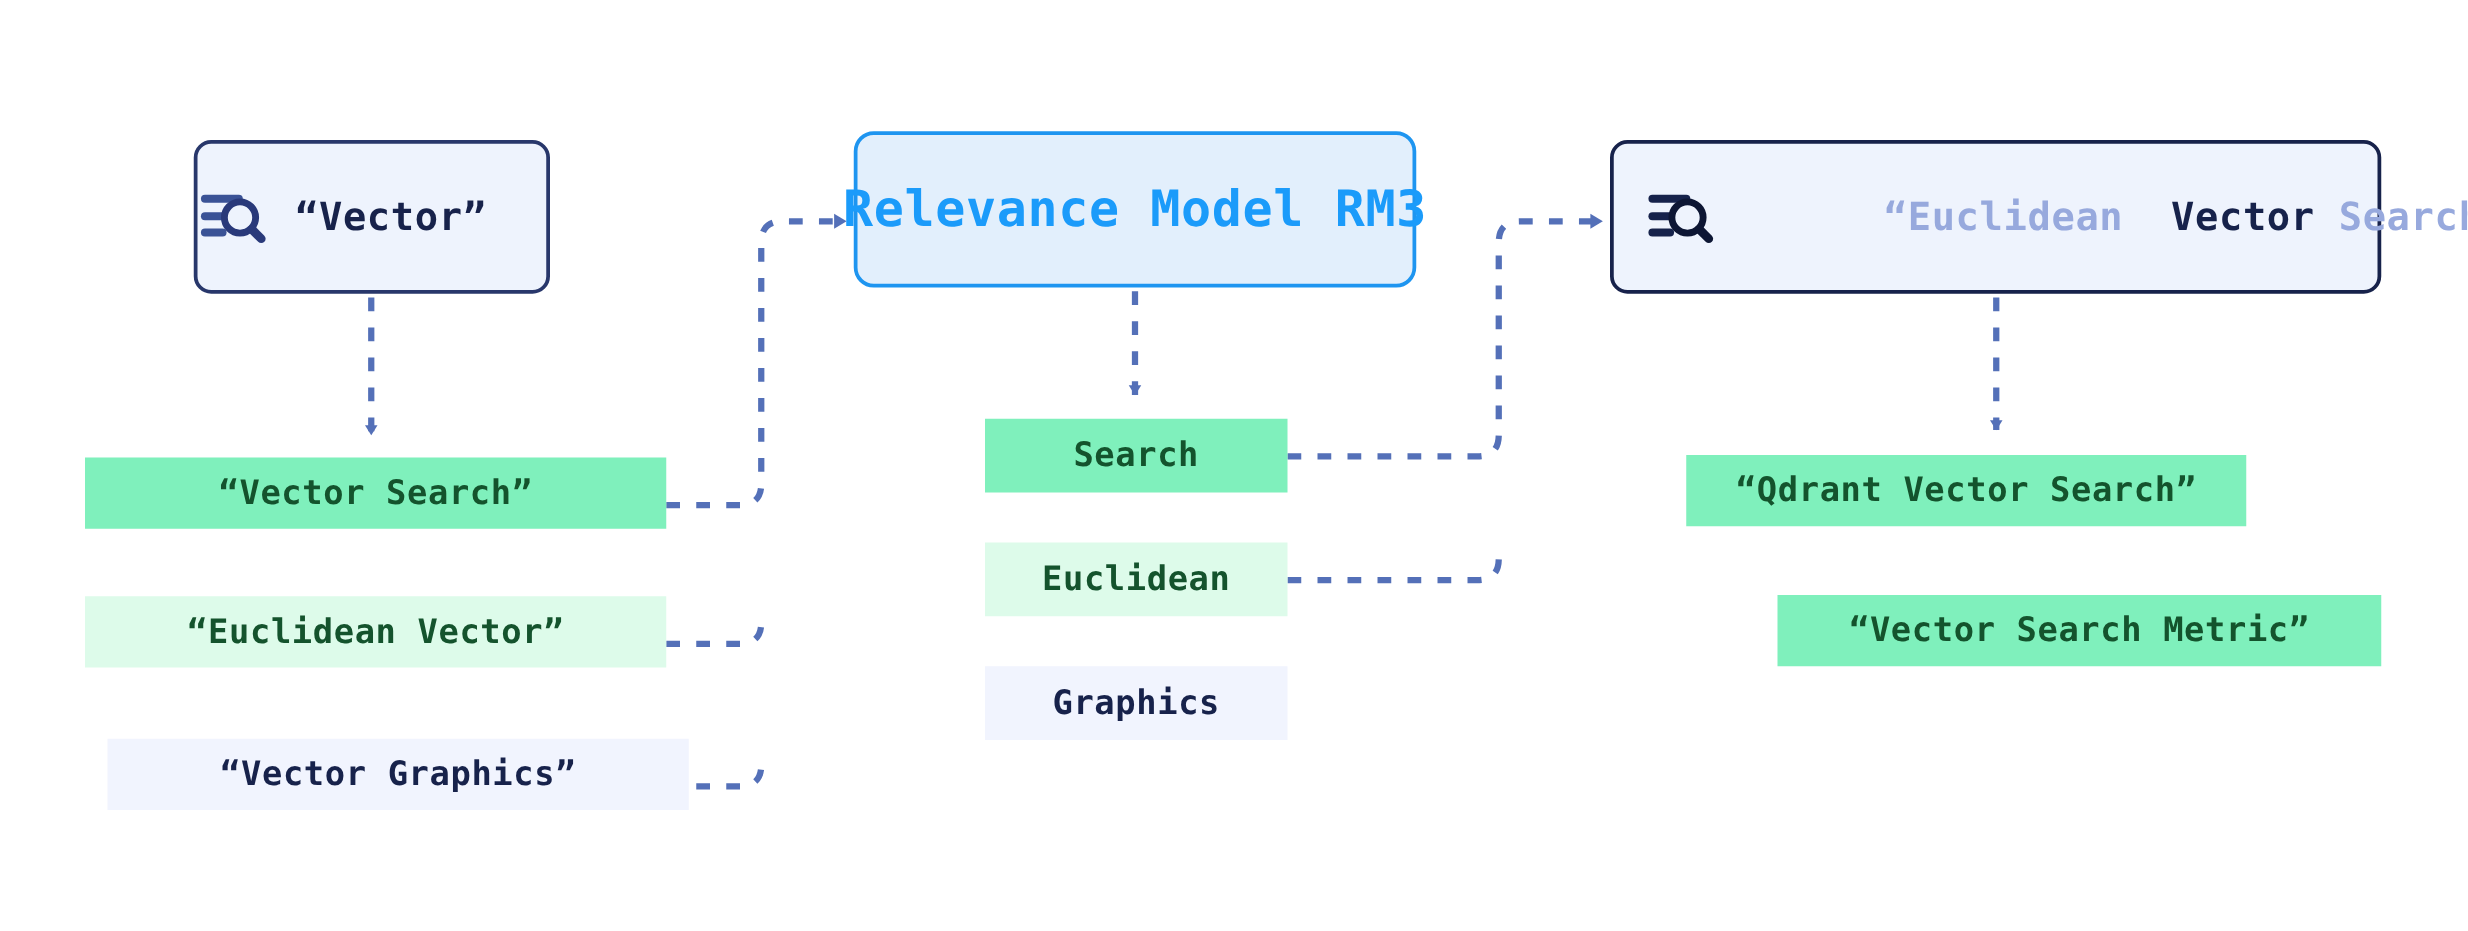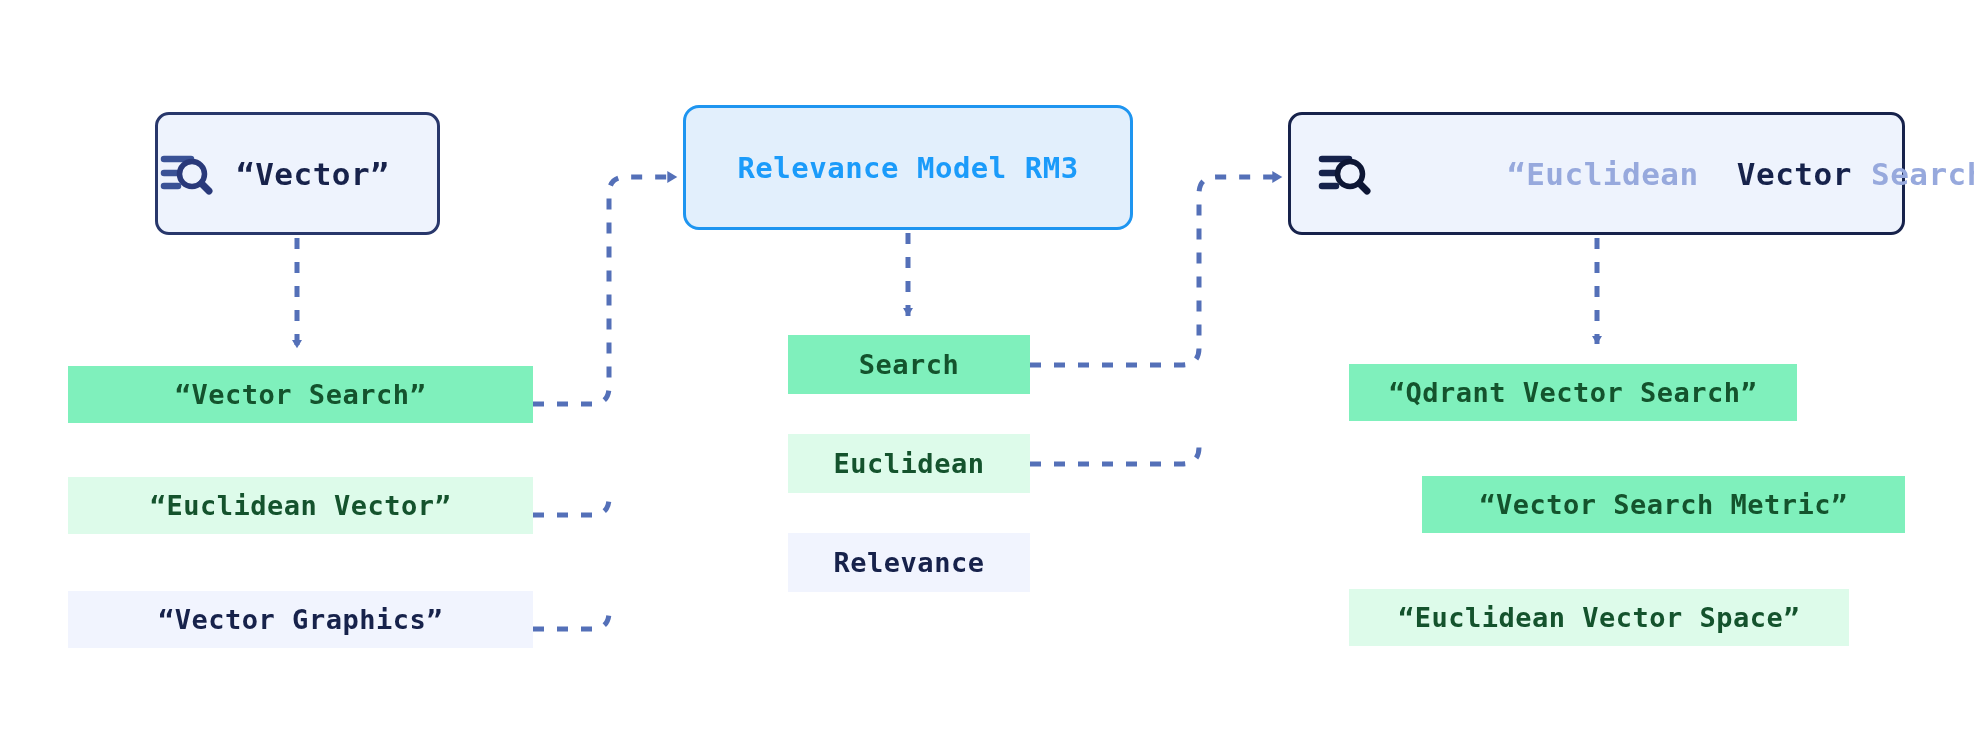--- a/index.html
+++ b/index.html
@@ -65,21 +65,21 @@
     top: 105px;
     width: 450px;
     height: 125px;
     background: #e2effc;
     border: 3px solid #1e95f0;
     justify-content: center;
     border-radius: 16px;
   }
   #node-relevance-model .qtext {
     color: #1b9bfa;
-    font-size: 29px;
+    font-size: 40px;
     font-weight: 700;
   }
 
   #node-query-expanded {
     left: 1288px;
     top: 112px;
     width: 617px;
     height: 123px;
     background: #eef3fd;
     border: 3px solid #17224b;
@@ -172,37 +172,34 @@
       <span class="tok-dim">“</span><span class="tok-dim">Euclidean</span><span class="tok-dim"> </span><span class="tok-bold">Vector</span><span class="tok-dim"> </span><span class="tok-dim">Search</span><span class="tok-dim">”</span>
     </span>
   </div>
 
   <div class="chip weak" style="left:68px;  top:477px; width:465px; height:57px;">
     <span>“Euclidean Vector”</span>
   </div>
   <div class="chip strong" style="left:68px;  top:366px; width:465px; height:57px;">
     <span>“Vector Search”</span>
   </div>
-  <div class="chip none" style="left:68px;  top:591px; width:465px; height:57px;">
+  <div class="chip none" style="left:86px;  top:591px; width:465px; height:57px;">
     <span>“Vector Graphics”</span>
   </div>
 
   <div class="chip strong" style="left:788px; top:335px; width:242px; height:59px;">
     <span>Search</span>
   </div>
   <div class="chip weak" style="left:788px; top:434px; width:242px; height:59px;">
     <span>Euclidean</span>
   </div>
   <div class="chip none" style="left:788px; top:533px; width:242px; height:59px;">
-    <span>Relevance</span>
+    <span>Graphics</span>
   </div>
 
   <div class="chip strong" style="left:1349px; top:364px; width:448px; height:57px;">
     <span>“Qdrant Vector Search”</span>
   </div>
   <div class="chip strong" style="left:1422px; top:476px; width:483px; height:57px;">
     <span>“Vector Search Metric”</span>
   </div>
-  <div class="chip weak" style="left:1349px; top:589px; width:500px; height:57px;">
-    <span>“Euclidean Vector Space”</span>
-  </div>
 
 </div>
 
 </body></html>

